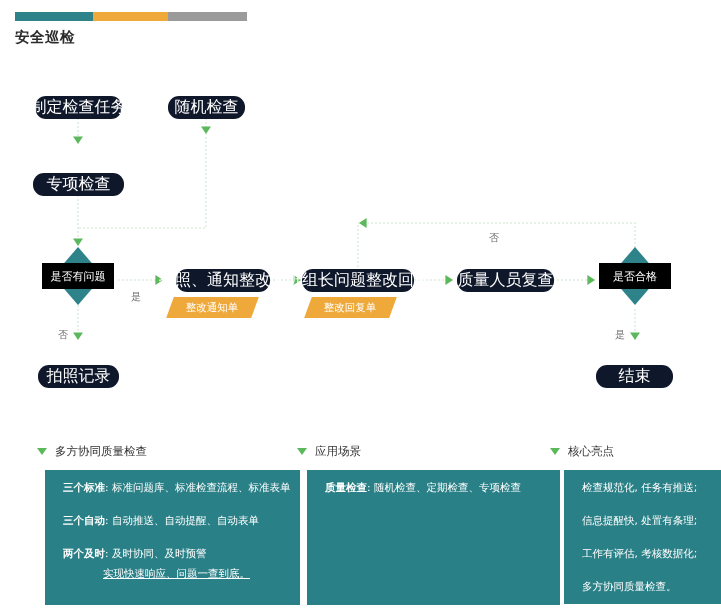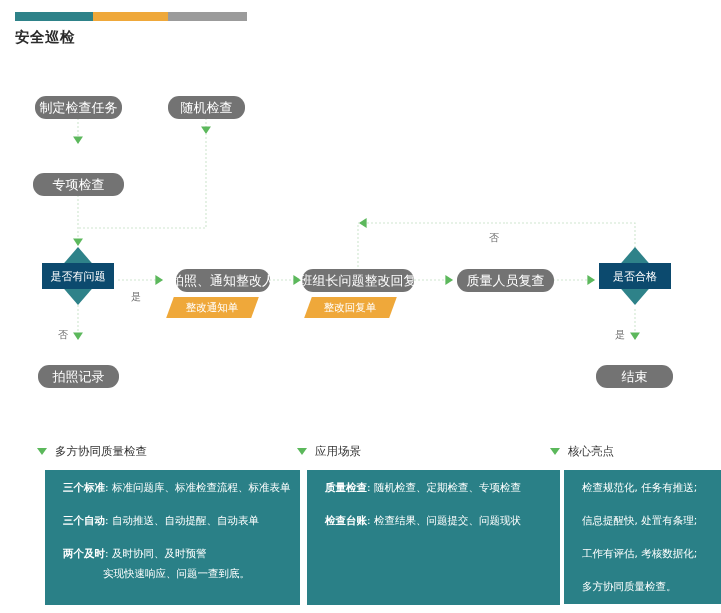--- a/index.html
+++ b/index.html
@@ -24,37 +24,37 @@
     position:absolute;left:15px;top:28px;
     font-size:14.5px;font-weight:bold;color:#2b2b2b;letter-spacing:.5px;
   }
 
   
   .flow{position:absolute;left:0;top:85px;width:721px;height:320px;}
   .flow svg{position:absolute;left:0;top:0;}
 
   .node{
     position:absolute;
-    background:#737373;
+    background:#0f172a;
     color:#ffffff;
-    font-size:13px;
+    font-size:16px;
     display:flex;align-items:center;justify-content:center;
     white-space:nowrap;
     box-sizing:border-box;
   }
   .node.pill{border-radius:11px;height:23px;}
   .diamond-wrap{position:absolute;width:72px;height:58px;}
   .diamond-wrap .dia{
     position:absolute;left:11px;top:0;width:50px;height:58px;
     background:#2e8289;
     clip-path:polygon(50% 0%,100% 50%,50% 100%,0% 50%);
   }
   .diamond-wrap .bar{
     position:absolute;left:0;top:16px;width:72px;height:26px;
-    background:#0c4a6e;
+    background:#000000;
     display:flex;align-items:center;justify-content:center;
     color:#fff;font-size:11px;white-space:nowrap;
   }
 
   .tag{
     position:absolute;height:21px;
     background:#efa83a;color:#ffffff;font-size:10.5px;
     display:flex;align-items:center;justify-content:center;
     transform:skewX(-20deg);
     white-space:nowrap;
@@ -84,21 +84,21 @@
     background:#2a8087;
     box-sizing:border-box;
     padding:9px 14px 10px 18px;
   }
   .col-line{
     color:#ffffff;font-size:10.5px;line-height:16px;
     margin-bottom:17px;white-space:nowrap;
   }
   .col-line:last-child{margin-bottom:0;}
   .col-line b{font-weight:bold;}
-  .col-sub{display:block;padding-left:40px;margin-top:4px;}
+  .col-sub{display:block;padding-left:40px;margin-top:4px;text-decoration:underline;}
 
   
   .col.c0{left:8px;width:265px;}
   .col.c0 .col-box{left:10px;width:255px;height:135px;}
   .col.c1{left:268px;width:265px;}
   .col.c1 .col-box{left:12px;width:253px;height:135px;}
   .col.c2{left:521px;width:200px;}
   .col.c2 .col-box{left:16px;width:171px;height:134px;}
 </style>
 </head>
@@ -217,23 +217,20 @@
 
     <div class="col c1">
       <div class="col-head">
         <span class="tri"></span>
         <span>应用场景</span>
       </div>
       <div class="col-box">
         <div class="col-line">
           <b>质量检查</b><span>: </span><span>随机检查、定期检查、专项检查</span>
         </div>
-        <div class="col-line">
-          <b>检查台账</b><span>: </span><span>检查结果、问题提交、问题现状</span>
-        </div>
       </div>
     </div>
 
     <div class="col c2">
       <div class="col-head">
         <span class="tri"></span>
         <span>核心亮点</span>
       </div>
       <div class="col-box">
         <div class="col-line">检查规范化, 任务有推送;</div>

